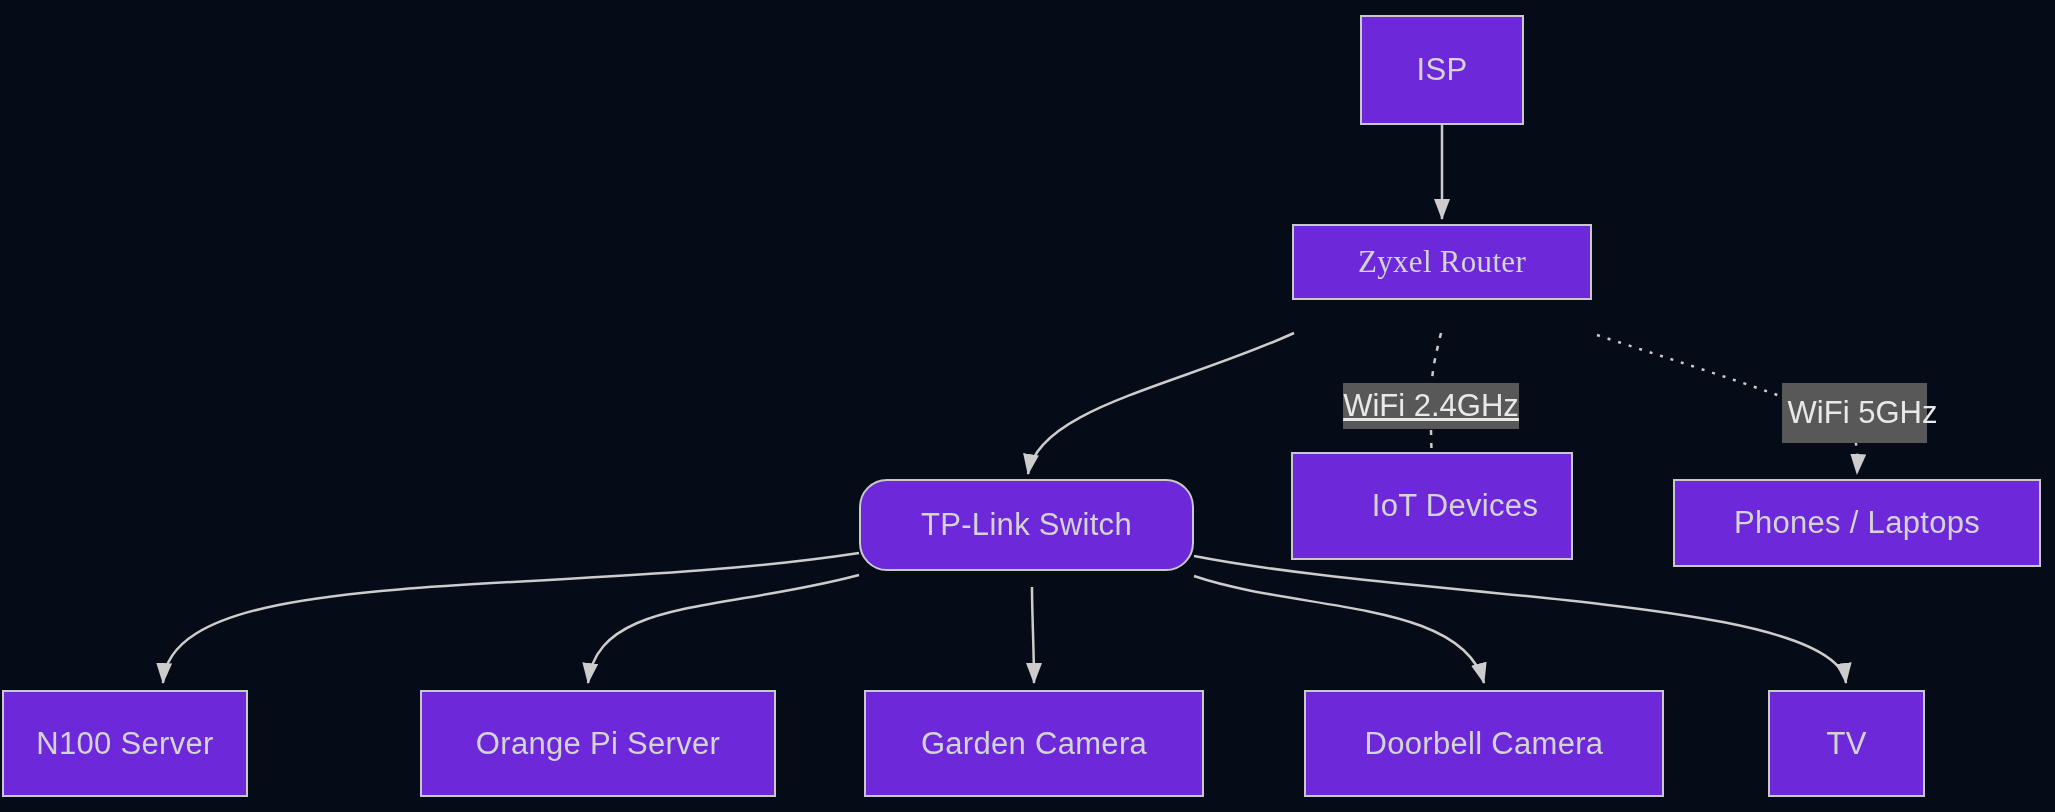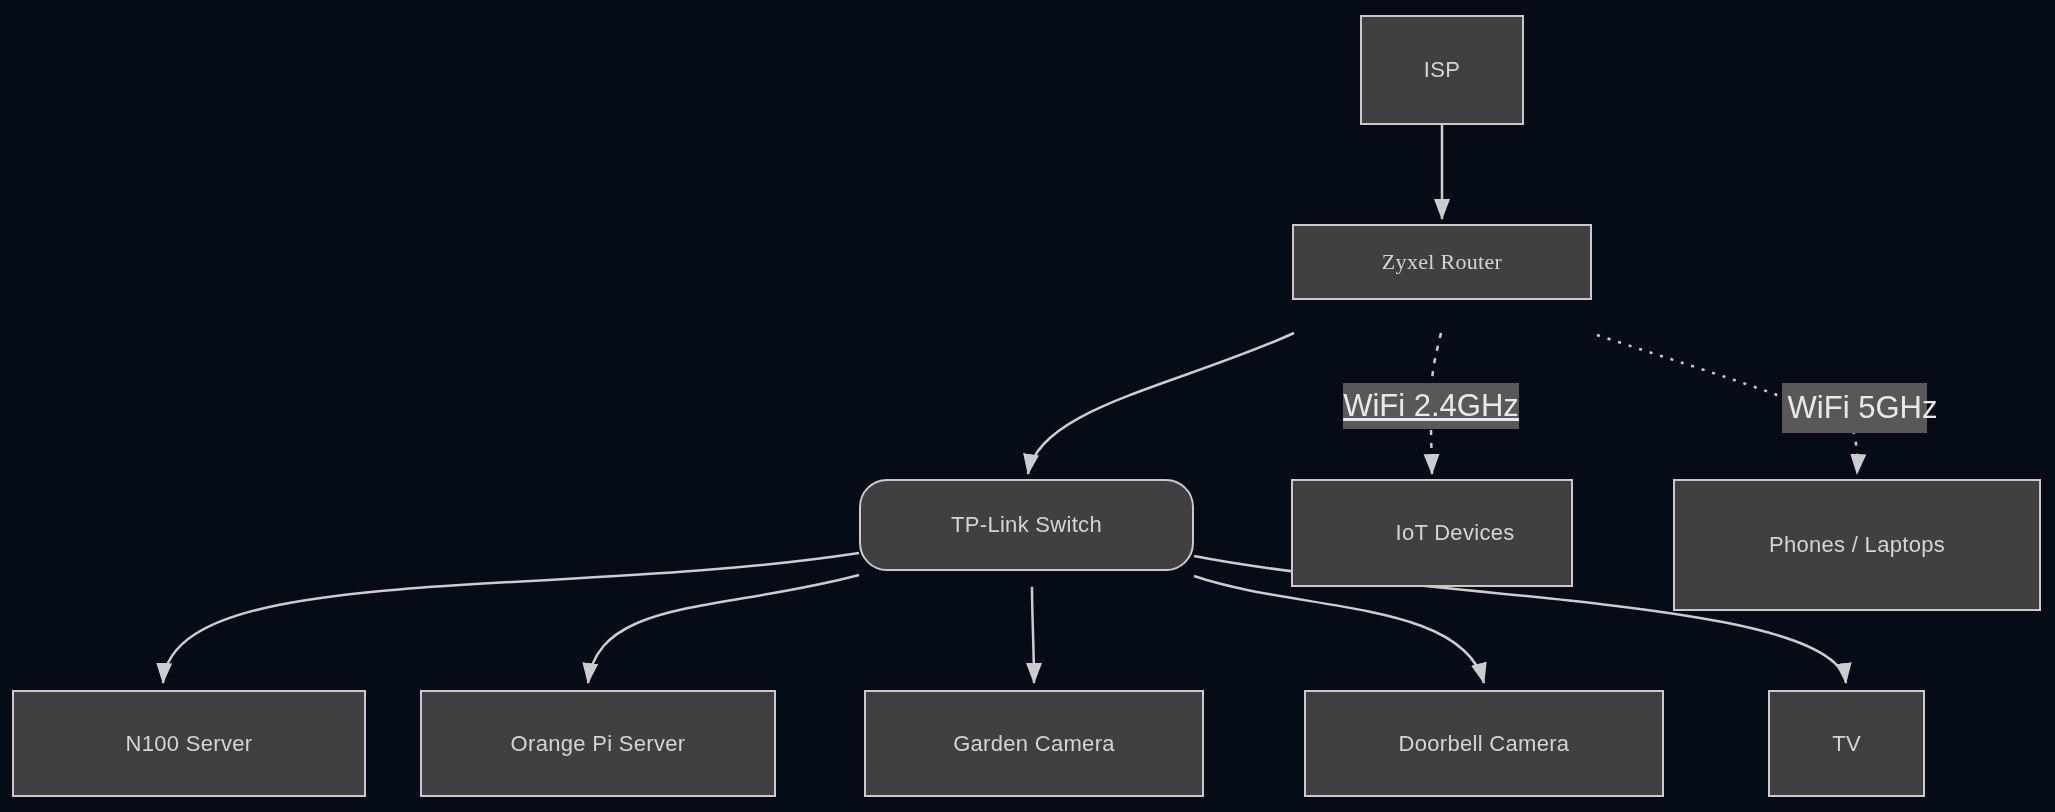--- a/index.html
+++ b/index.html
@@ -14,28 +14,28 @@
     background:#060b18;
     overflow:hidden;
   }
   .edges-layer{
     position:absolute;
     left:0;top:0;
     width:2055px;height:812px;
   }
   .node{
     position:absolute;
-    background:#404040;
+    background:#6d28d9;
     border:2px solid #c9c9c9;
     box-sizing:border-box;
     display:flex;
     align-items:center;
     justify-content:center;
     color:#d4d4d4;
-    font-size:22px;
+    font-size:31px;
     letter-spacing:0.3px;
     white-space:nowrap;
   }
   .edge-label{
     position:absolute;
     background:#585858;
     color:#e9e9e9;
     font-size:31px;
     display:flex;
     align-items:center;
@@ -75,29 +75,29 @@
   </div>
 
   <div class="node" style="left:1292px;top:224px;width:300px;height:76px;font-family:Liberation Serif, serif;">
     <span>Zyxel Router</span>
   </div>
 
   <div class="node" style="left:859px;top:479px;width:335px;height:92px;border-radius:28px;">
     <span>TP-Link Switch</span>
   </div>
 
-  <div class="node" style="left:1291px;top:479px;width:282px;height:108px;padding-left:46px;">
+  <div class="node" style="left:1291px;top:452px;width:282px;height:108px;padding-left:46px;">
     <span>IoT Devices</span>
   </div>
 
-  <div class="node" style="left:1673px;top:479px;width:368px;height:132px;">
+  <div class="node" style="left:1673px;top:479px;width:368px;height:88px;">
     <span>Phones / Laptops</span>
   </div>
 
-  <div class="node" style="left:12px;top:690px;width:354px;height:107px;">
+  <div class="node" style="left:2px;top:690px;width:246px;height:107px;">
     <span>N100 Server</span>
   </div>
 
   <div class="node" style="left:410px;top:690px;width:356px;height:107px;margin-left:10px;">
     <span>Orange Pi Server</span>
   </div>
 
   <div class="node" style="left:864px;top:690px;width:340px;height:107px;">
     <span>Garden Camera</span>
   </div>
@@ -107,17 +107,17 @@
   </div>
 
   <div class="node" style="left:1304px;top:690px;width:360px;height:107px;">
     <span>Doorbell Camera</span>
   </div>
 
   <div class="edge-label" style="left:1343px;top:383px;width:176px;height:46px;text-decoration:underline;">
     <span>WiFi 2.4GHz</span>
   </div>
 
-  <div class="edge-label" style="left:1782px;top:383px;width:145px;height:50px;padding-left:16px;">
+  <div class="edge-label" style="left:1782px;top:383px;width:145px;height:60px;padding-left:16px;">
     <span>WiFi 5GHz</span>
   </div>
 
 </div>
 
 </body></html>

